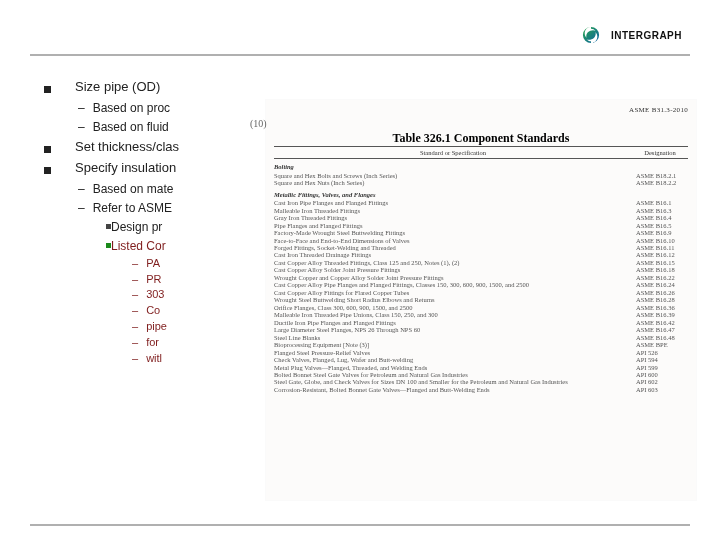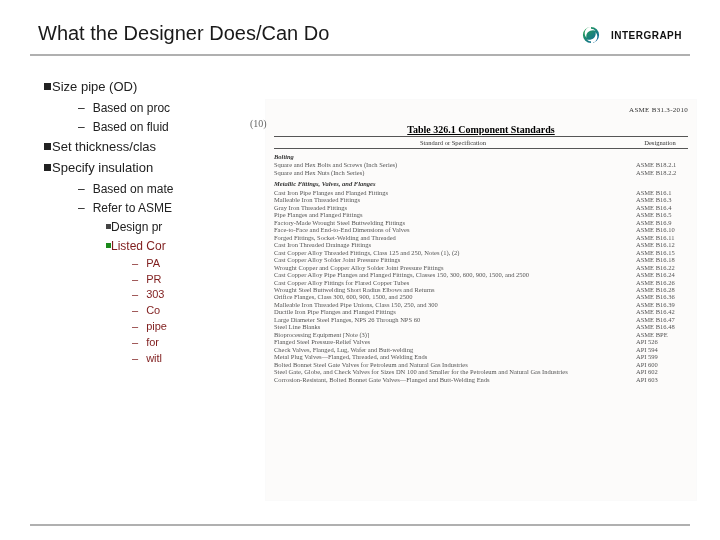--- a/index.html
+++ b/index.html
@@ -4,47 +4,46 @@
 <style>
   * { margin:0; padding:0; box-sizing:border-box; }
   body { font-family: Arial, Helvetica, sans-serif; background:#fff; width:720px; height:540px; position:relative; overflow:hidden; }
   .slide { width:720px; height:540px; position:relative; padding:22px 38px 0 38px; }
   .title { font-size:20px; font-weight:400; color:#1a1a1a; }
   .hr { position:absolute; left:30px; right:30px; top:54px; height:2px; background:#b0b0b0; }
   .logo { position:absolute; top:26px; right:38px; display:flex; align-items:center; gap:3px; }
   .logo-swirl { width:18px; height:18px; }
   .logo-text { font-size:10px; font-weight:700; letter-spacing:0.5px; color:#111;padding-left:8px; }
   .content { position:absolute; top:78px; left:44px; font-size:13px; color:#222; line-height:1.35; }
-  .b1 { display:flex; gap:1px; margin-bottom:4px; }
+  .b1 { display:flex; gap:24px; margin-bottom:4px;align-items:center; }
   .sq { width:7px; height:7px; background:#222; margin-top:5px; flex:none; }
   .l2 { margin-left:34px; display:flex; gap:8px; font-size:12px; margin-bottom:3px; }
   .dash { flex:none; }
   .l3 { margin-left:62px; display:flex; font-size:12px; margin-bottom:2px; }
   .sqs { width:5px; height:5px; background:#444; margin-top:5px; flex:none; }
   .green { color:#7f1d1d; }
   .l4 { margin-left:88px; display:flex; gap:8px; font-size:11px; margin-bottom:1px; }
   
   .spec { position:absolute; top:100px; left:266px; width:430px; height:400px; background:#fcfbfa; border:0; font-size:6.5px; color:#555; font-family:"Times New Roman",serif; padding:6px 8px; line-height:1.15; box-shadow:0 0 0 1px rgba(0,0,0,0.02); }
-  .spec .tl { font-size:7px; color:#333; text-align:right; margin-bottom:10px; letter-spacing:0.3px; }
-  .spec .cap { font-size:10px; color:#000; text-align:center; font-weight:700; margin-bottom:0;text-decoration:underline; }
+  .spec .tl { font-size:7px; color:#333; text-align:right; margin-bottom:18px; letter-spacing:0.3px; }
+  .spec .cap { font-size:12px; color:#000; text-align:center; font-weight:700; margin-bottom:0; }
   .spec .hdr { display:flex; justify-content:space-between; border-top:1px solid #555; border-bottom:1px solid #555; padding:2px 0; font-size:6.5px; color:#333; margin-bottom:4px;}
   .spec .hdr .c1{ flex:1; text-align:center; }
   .spec .hdr .c2{ width:56px; text-align:center; }
   .ten { position:absolute; left:-16px; top:18px; font-size:10px; color:#666; }
   .grp { font-style:italic; font-weight:700; color:#333; margin-top:4px; margin-bottom:1px; font-size:6.5px; }
   .row { display:flex; }
   .row .d { flex:1; white-space:nowrap; overflow:hidden; }
   .row .r { width:56px; text-align:left; padding-left:4px; white-space:nowrap; }
   .footrule { position:absolute; left:30px; right:30px; bottom:14px; height:2px; background:#b0b0b0; }
 </style>
 </head>
 <body>
 
 <div class="slide">
-  <div class="title">What the Designer Does/Can Do</div>
   <div class="hr"></div>
 
   <div class="logo">
     <span class="logo-swirl">
       <svg viewBox="0 0 20 20" width="18" height="18">
           <defs>
             <linearGradient id="g" x1="0" x2="1" y1="0" y2="1">
               <stop offset="0" stop-color="#2aa84a"></stop>
               <stop offset="1" stop-color="#0a5fa8"></stop>
             </linearGradient>

